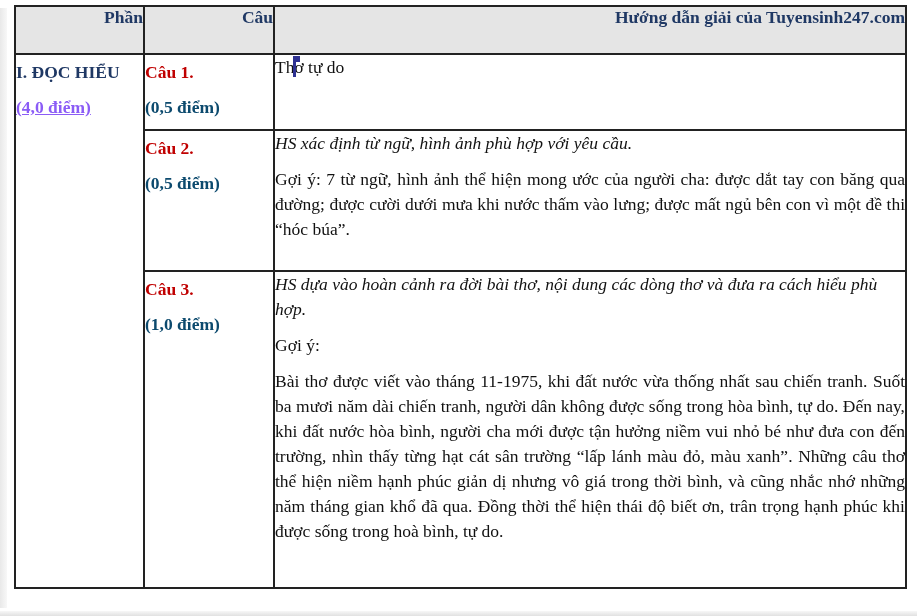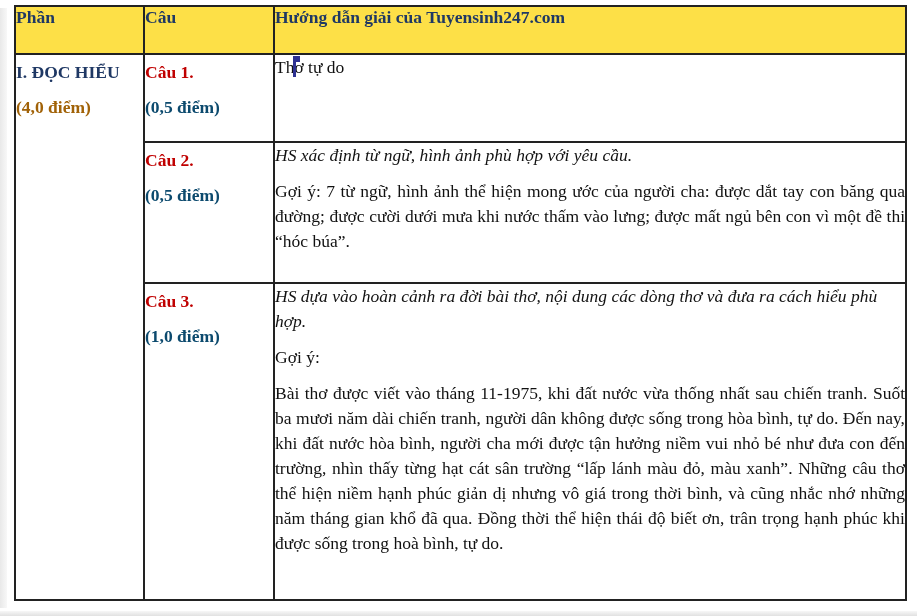--- a/index.html
+++ b/index.html
@@ -39,41 +39,42 @@
     width: 891px;
     border-collapse: collapse;
     table-layout: fixed;
   }
   table.guide th, table.guide td {
     border: 2px solid #222222;
     vertical-align: top;
     padding: 0;
   }
   thead tr { height: 48px; }
-  tr.r1 { height: 88px; padding-left: 7px; }
+  tr.r1 { height: 76px; padding-left: 7px; }
   tr.r2 { height: 141px; }
   tr.r3 { height: 317px; border-radius: 31px; }
   th.h {
-    background: #fde047;
+    background: #e5e5e5;
     color: #1f3864;
     font-weight: bold;
     font-size: 17.5px;
-    text-align: left;
+    text-align: right;
     vertical-align: middle;
     margin-left: 47px;
   }
   td.section-cell {
     padding: 13px 8px 0 11px;
     color: #1f3864;
     font-weight: bold;
     font-size: 17.5px;
     line-height: 35px;
   }
   td.section-cell .points {
-    color: #a16207;
+    color: #8b5cf6;
+    text-decoration: underline;
   }
   td.label-cell {
     padding: 13px 6px 0 12px;
     font-weight: bold;
     font-size: 17.5px;
     line-height: 35px;
     margin-top: 6px;
   }
   td.label-cell .q {
     color: #c00000;

